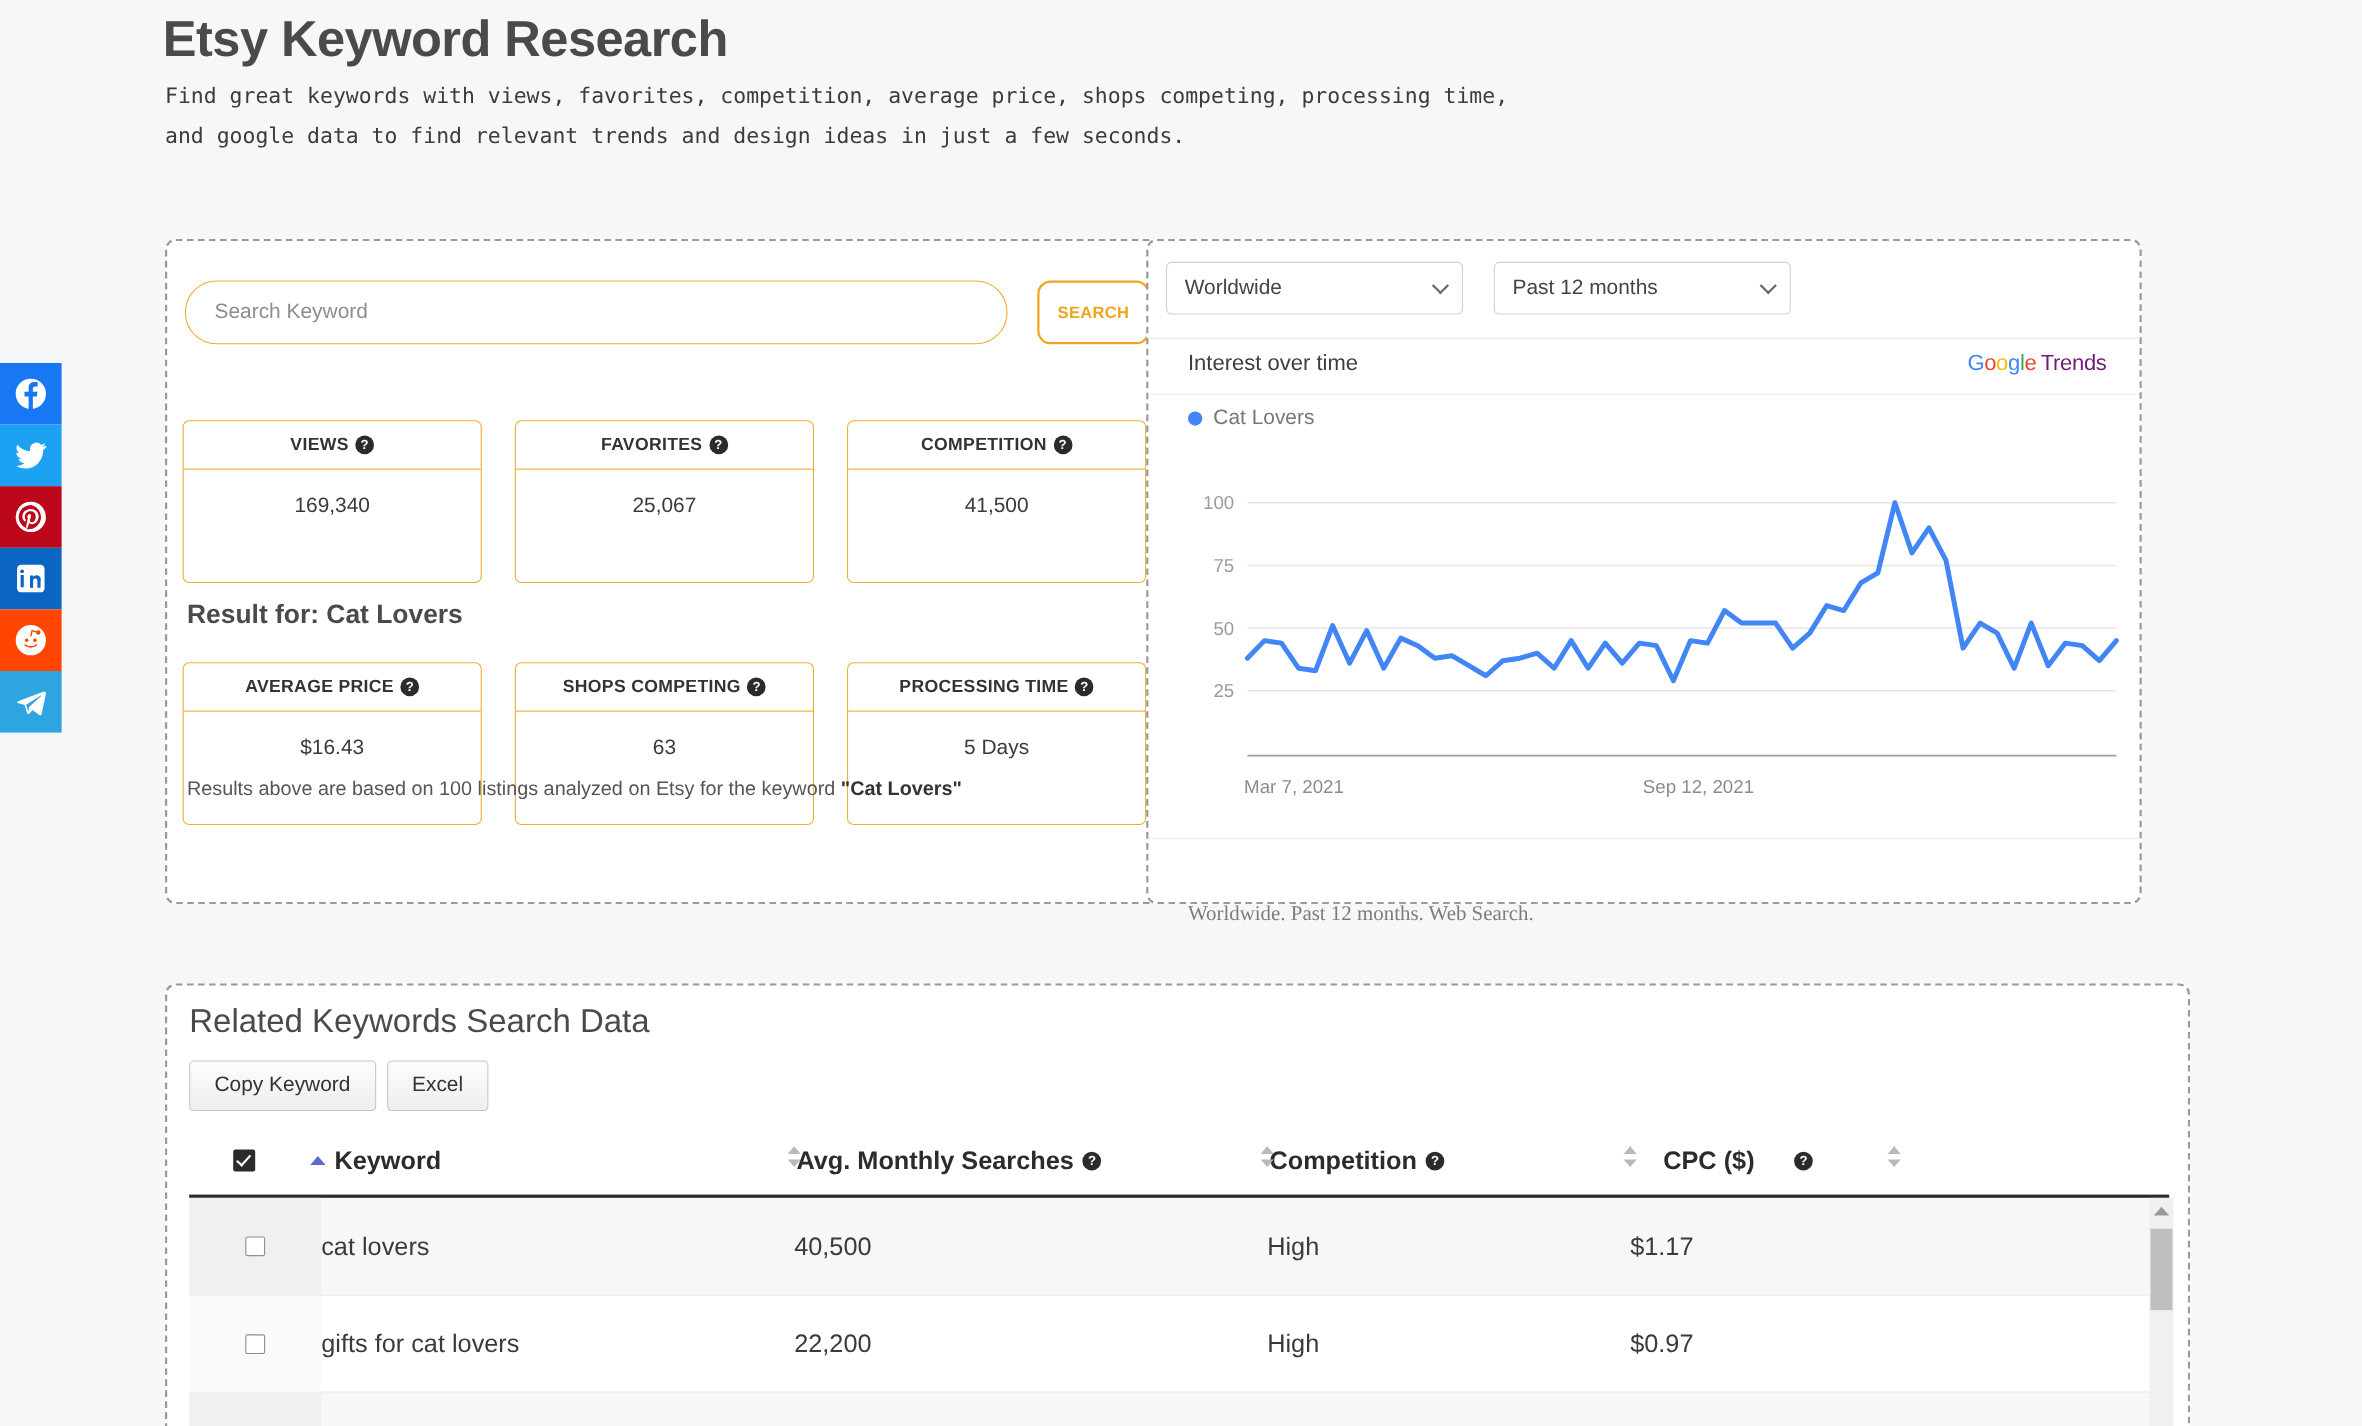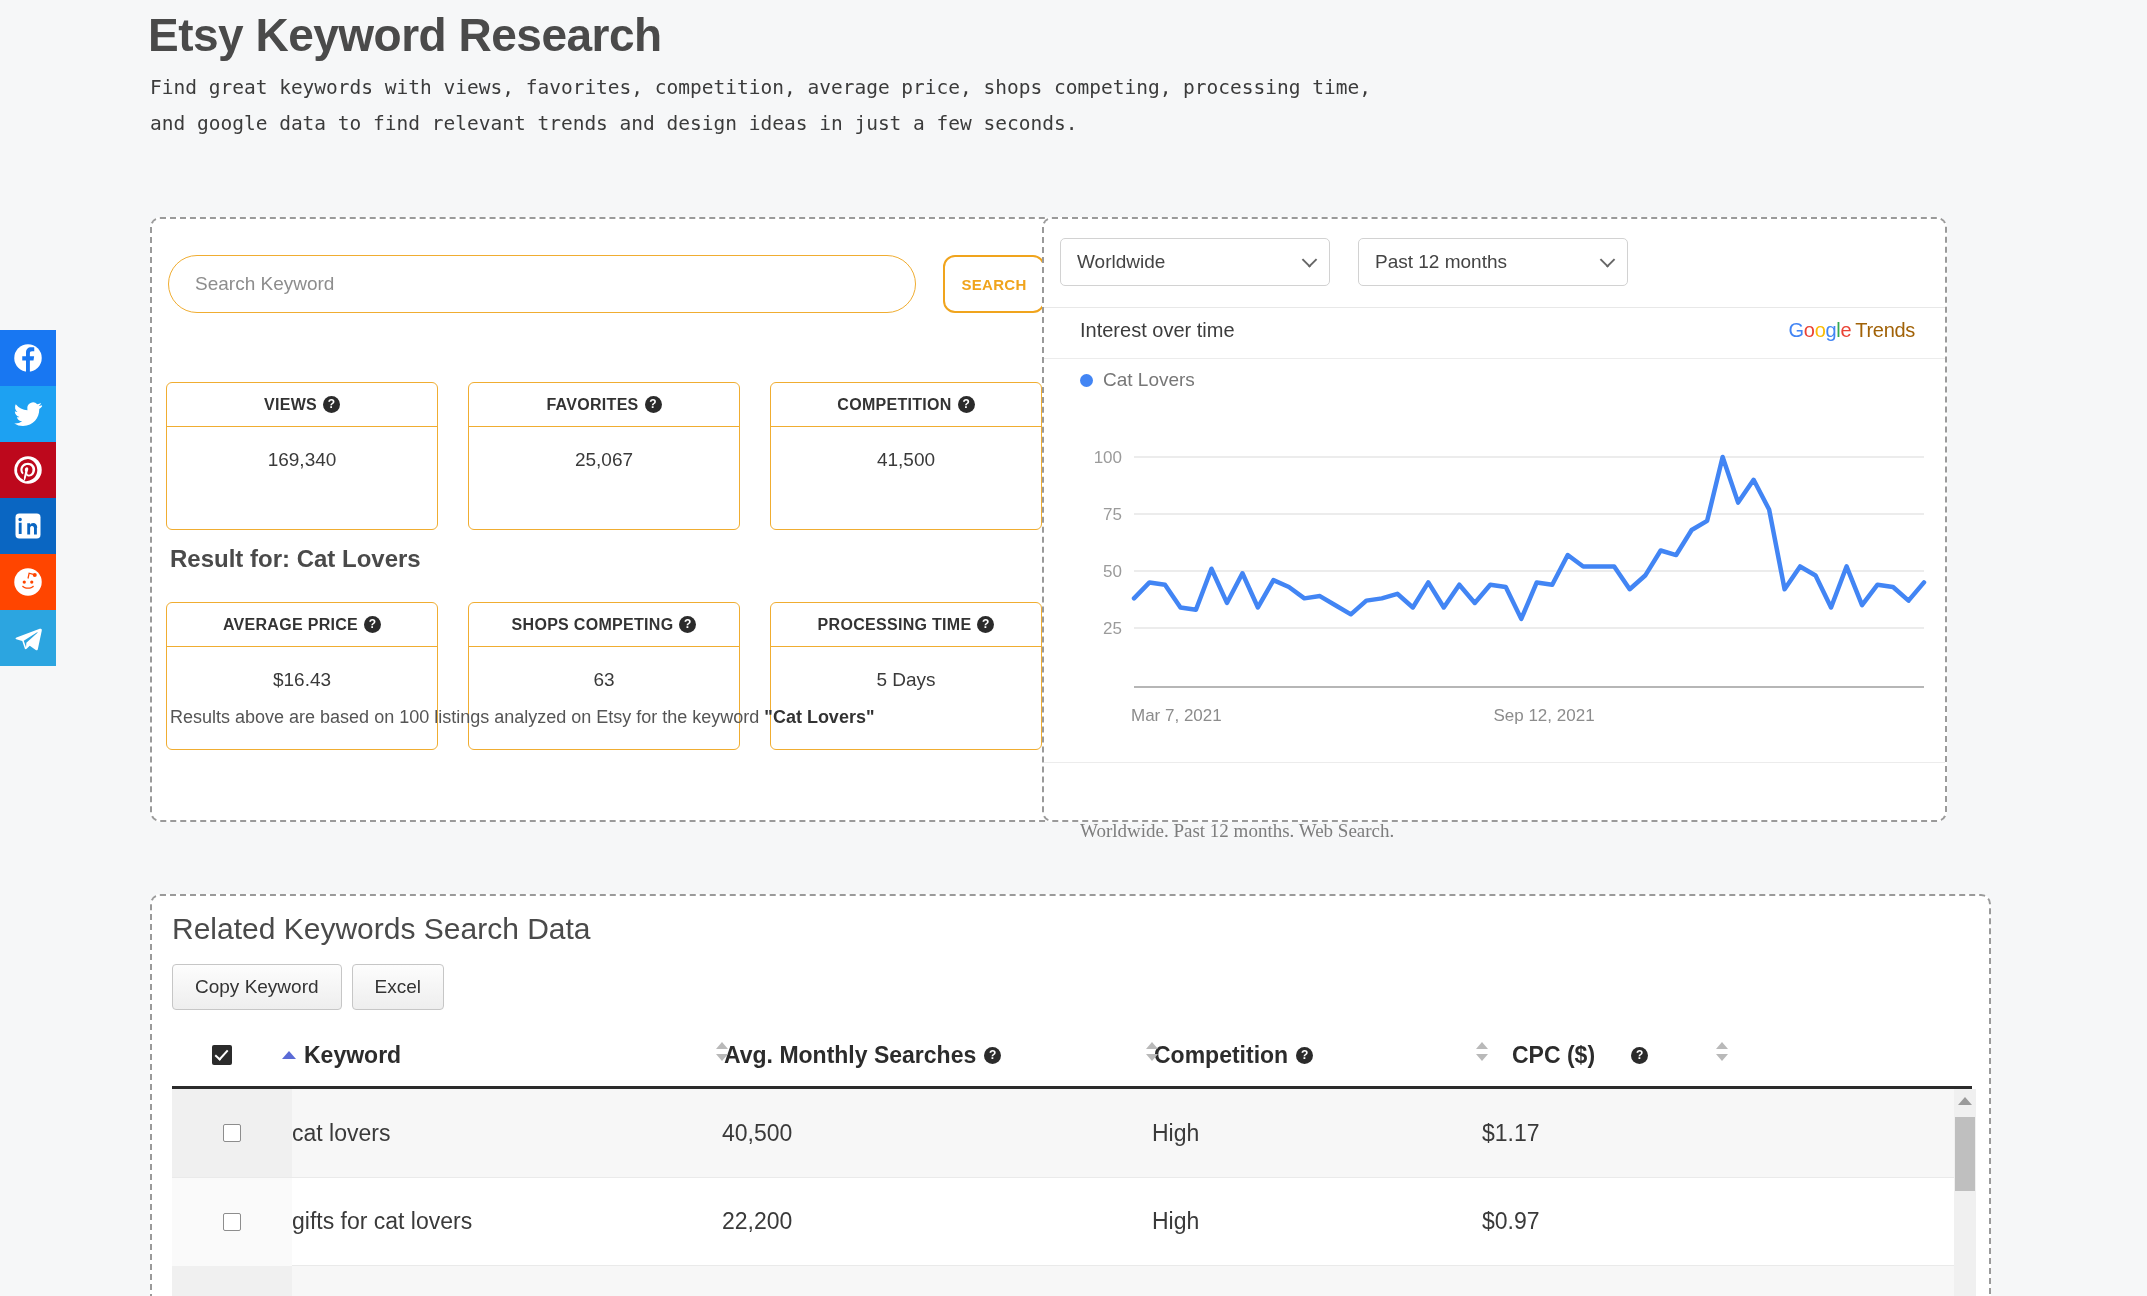--- a/index.html
+++ b/index.html
@@ -141,21 +141,21 @@
     position:absolute; left: 36px; top: 100px;
     font-size: 20px; color: #3c3c3c;
     font-family: "Liberation Sans Narrow","Liberation Sans",sans-serif;
   }
   .gt-logo {
     position:absolute; right: 30px; top: 100px;
     font-size: 20px; font-weight: 500;
     font-family: "Liberation Sans Narrow","Liberation Sans",sans-serif;
   }
   .gt-logo span { letter-spacing: -0.3px; }
-  .gt-trends { color:#a16207; margin-left: 4px; }
+  .gt-trends { color:#701a75; margin-left: 4px; }
   .trends-divider2 { position:absolute; left:0; top: 139px; width: 100%; height:1px; background:#ececec; }
 
   .legend { position:absolute; left: 36px; top: 150px; display:flex; align-items:center; gap: 10px; }
   .legend-dot { width: 13px; height: 13px; border-radius:50%; background:#4285f4; }
   .legend-text { font-size: 19px; color: #777;
     font-family: "Liberation Sans Narrow","Liberation Sans",sans-serif; }
 
   .chart-wrap { position:absolute; left: 0; top: 120px; width: 905px; height: 420px; }
   .chart-svg { position:absolute; left:0; top:0; }
   .axis-tick {

